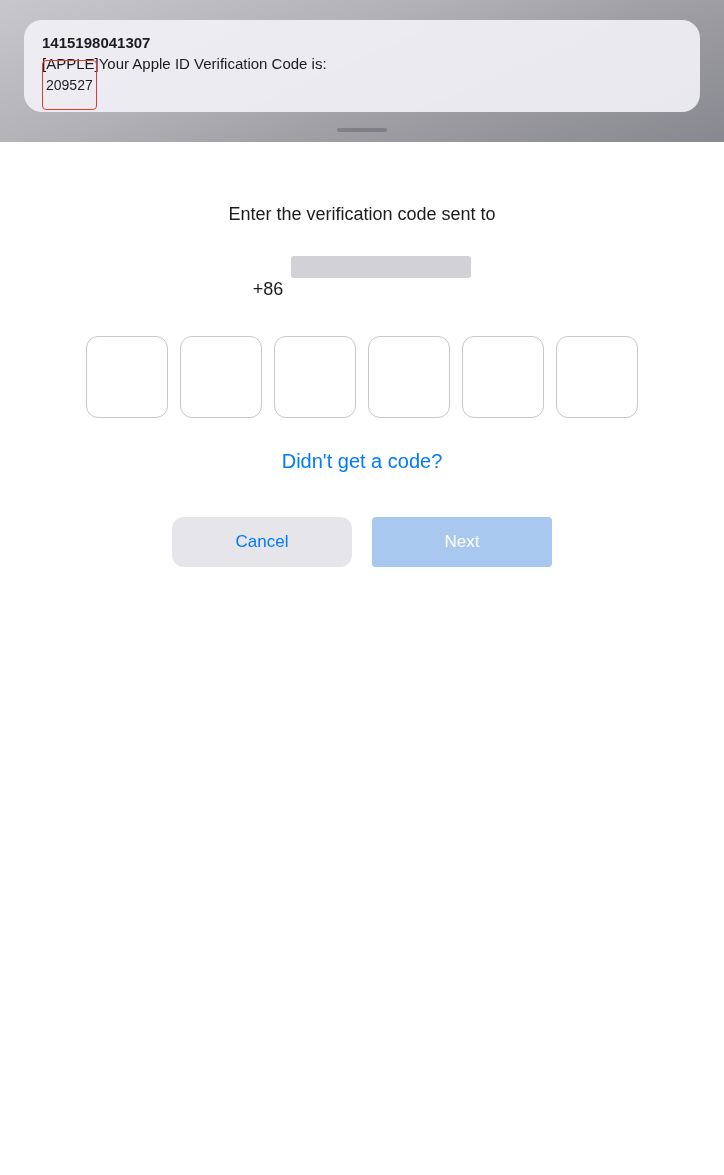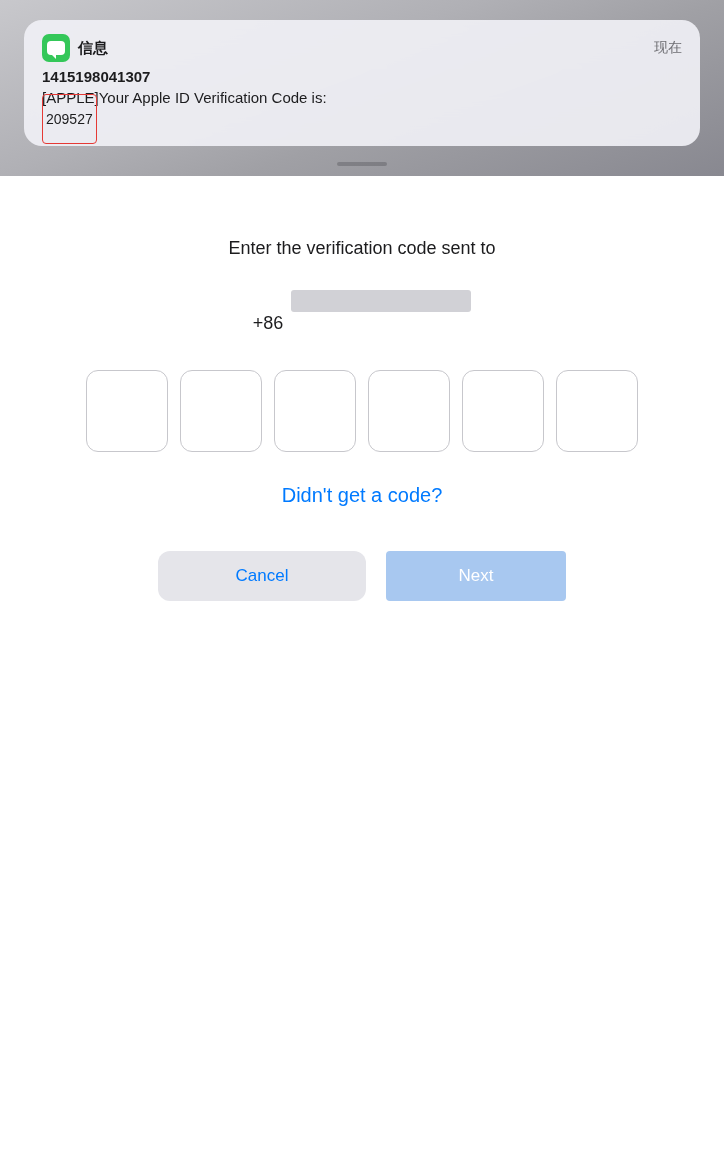--- a/index.html
+++ b/index.html
@@ -188,21 +188,21 @@
     }
 
     
     .button-row {
       display: flex;
       gap: 20px;
       align-items: center;
     }
 
     .btn-cancel {
-      width: 208px;
+      width: 180px;
       height: 50px;
       background: #e5e5ea;
       border: none;
       border-radius: 12px;
       font-size: 17px;
       color: #007aff;
       cursor: pointer;
       font-family: inherit;
     }
 
@@ -216,29 +216,20 @@
       color: #ffffff;
       cursor: pointer;
       font-family: inherit;
     }
   </style>
 </head>
 <body>
 
 <div class="notification-area">
   <div class="notification-card">
-    <div class="notification-header">
-      <div class="notification-app-info">
-        <div class="app-icon">
-          <div class="app-icon-bubble"></div>
-        </div>
-        <span class="app-name">信息</span>
-      </div>
-      <span class="notification-time">现在</span>
-    </div>
     <div class="notification-sender">14151980413​07</div>
     <div class="notification-body">
       <span>[APPLE]Your Apple ID Verification Code is:</span><br>
       <span class="verification-code-highlight">209527</span>
     </div>
   </div>
   <div class="notification-drag-handle"></div>
 </div>
 
 <div class="main-content">

